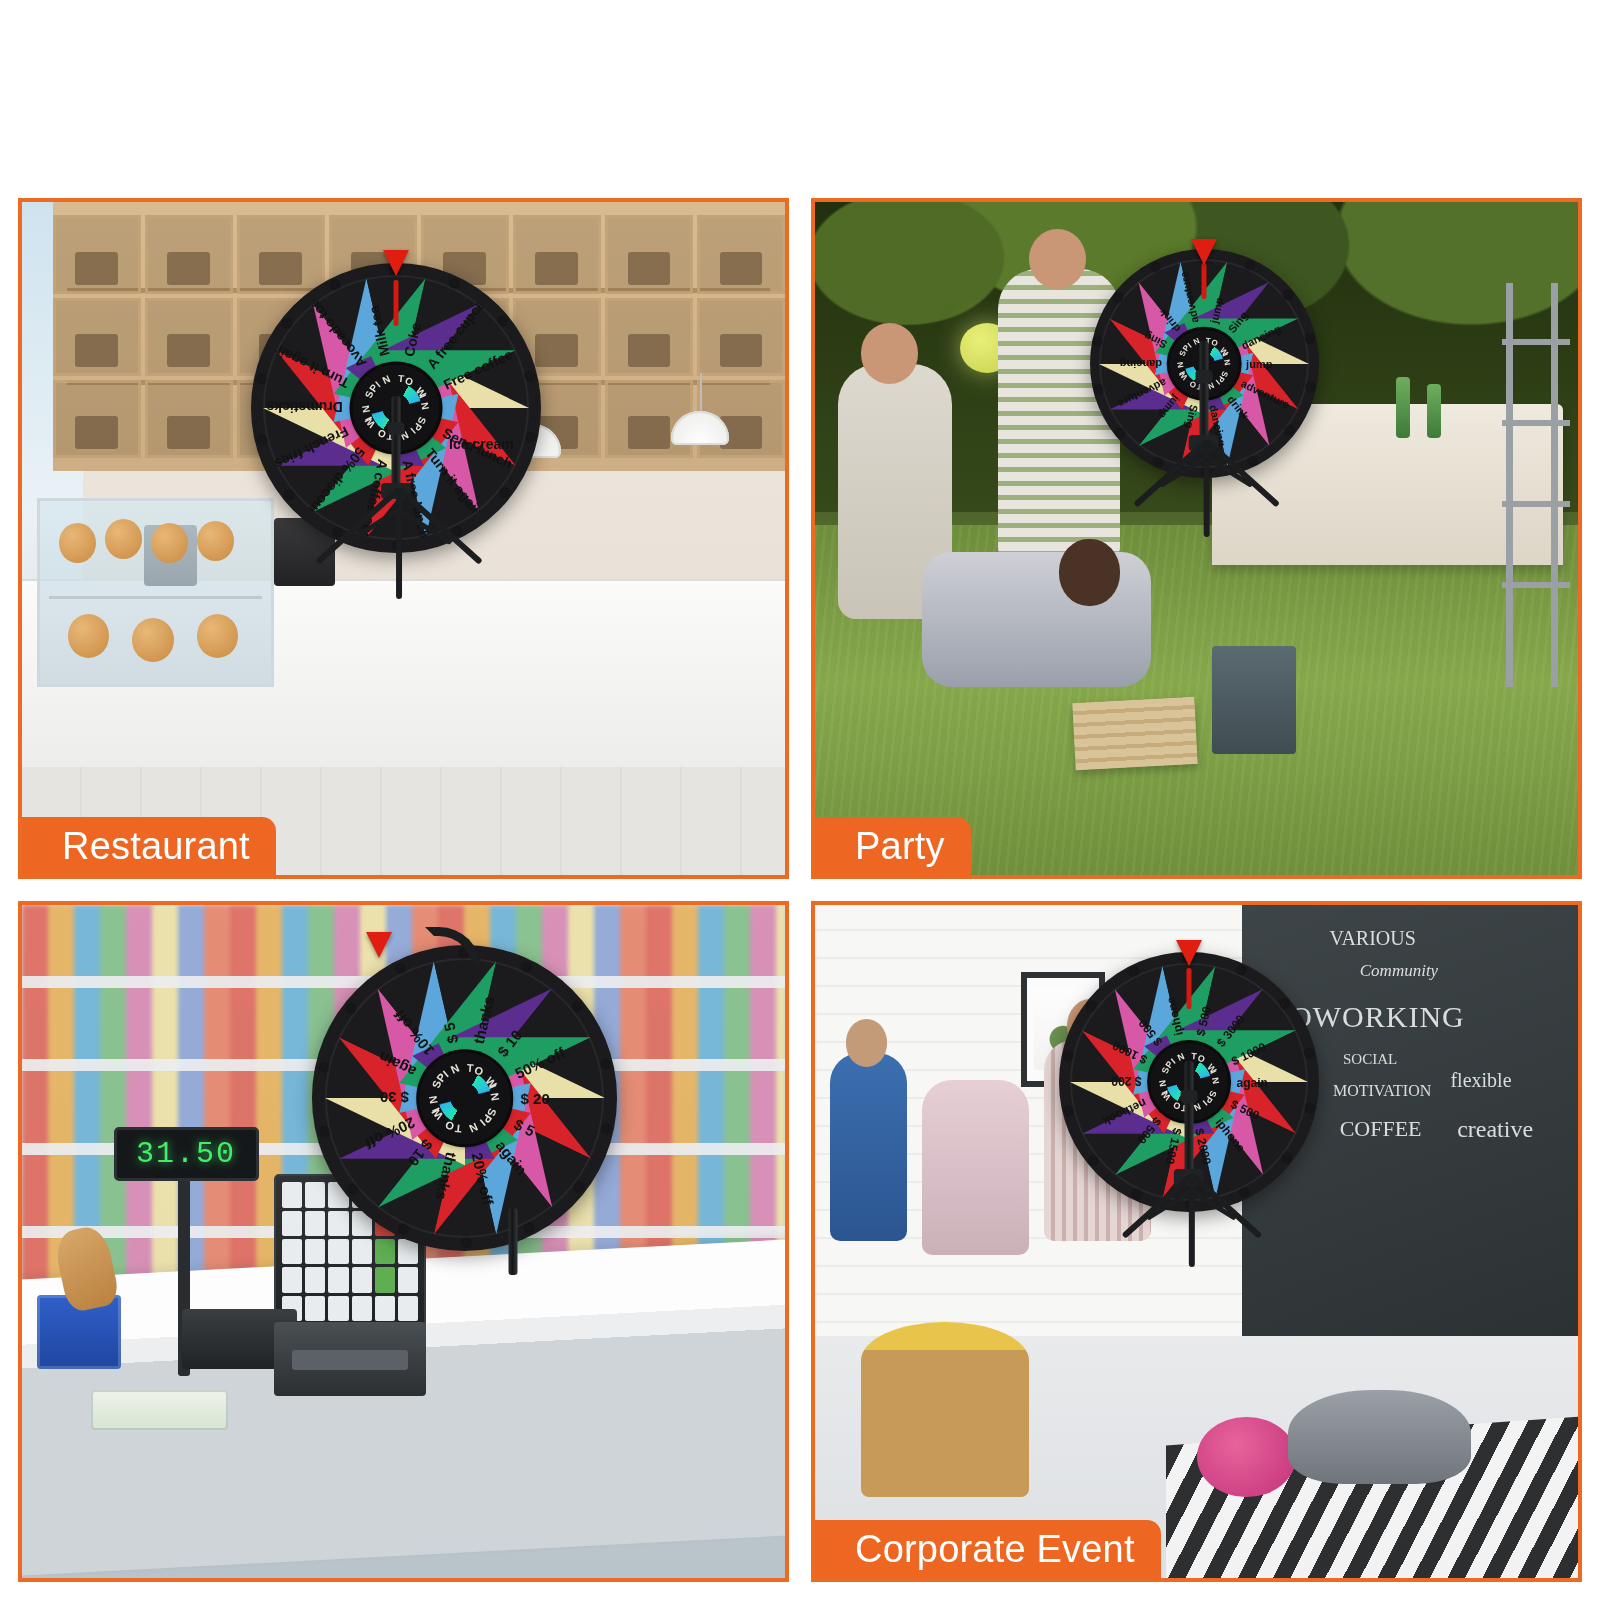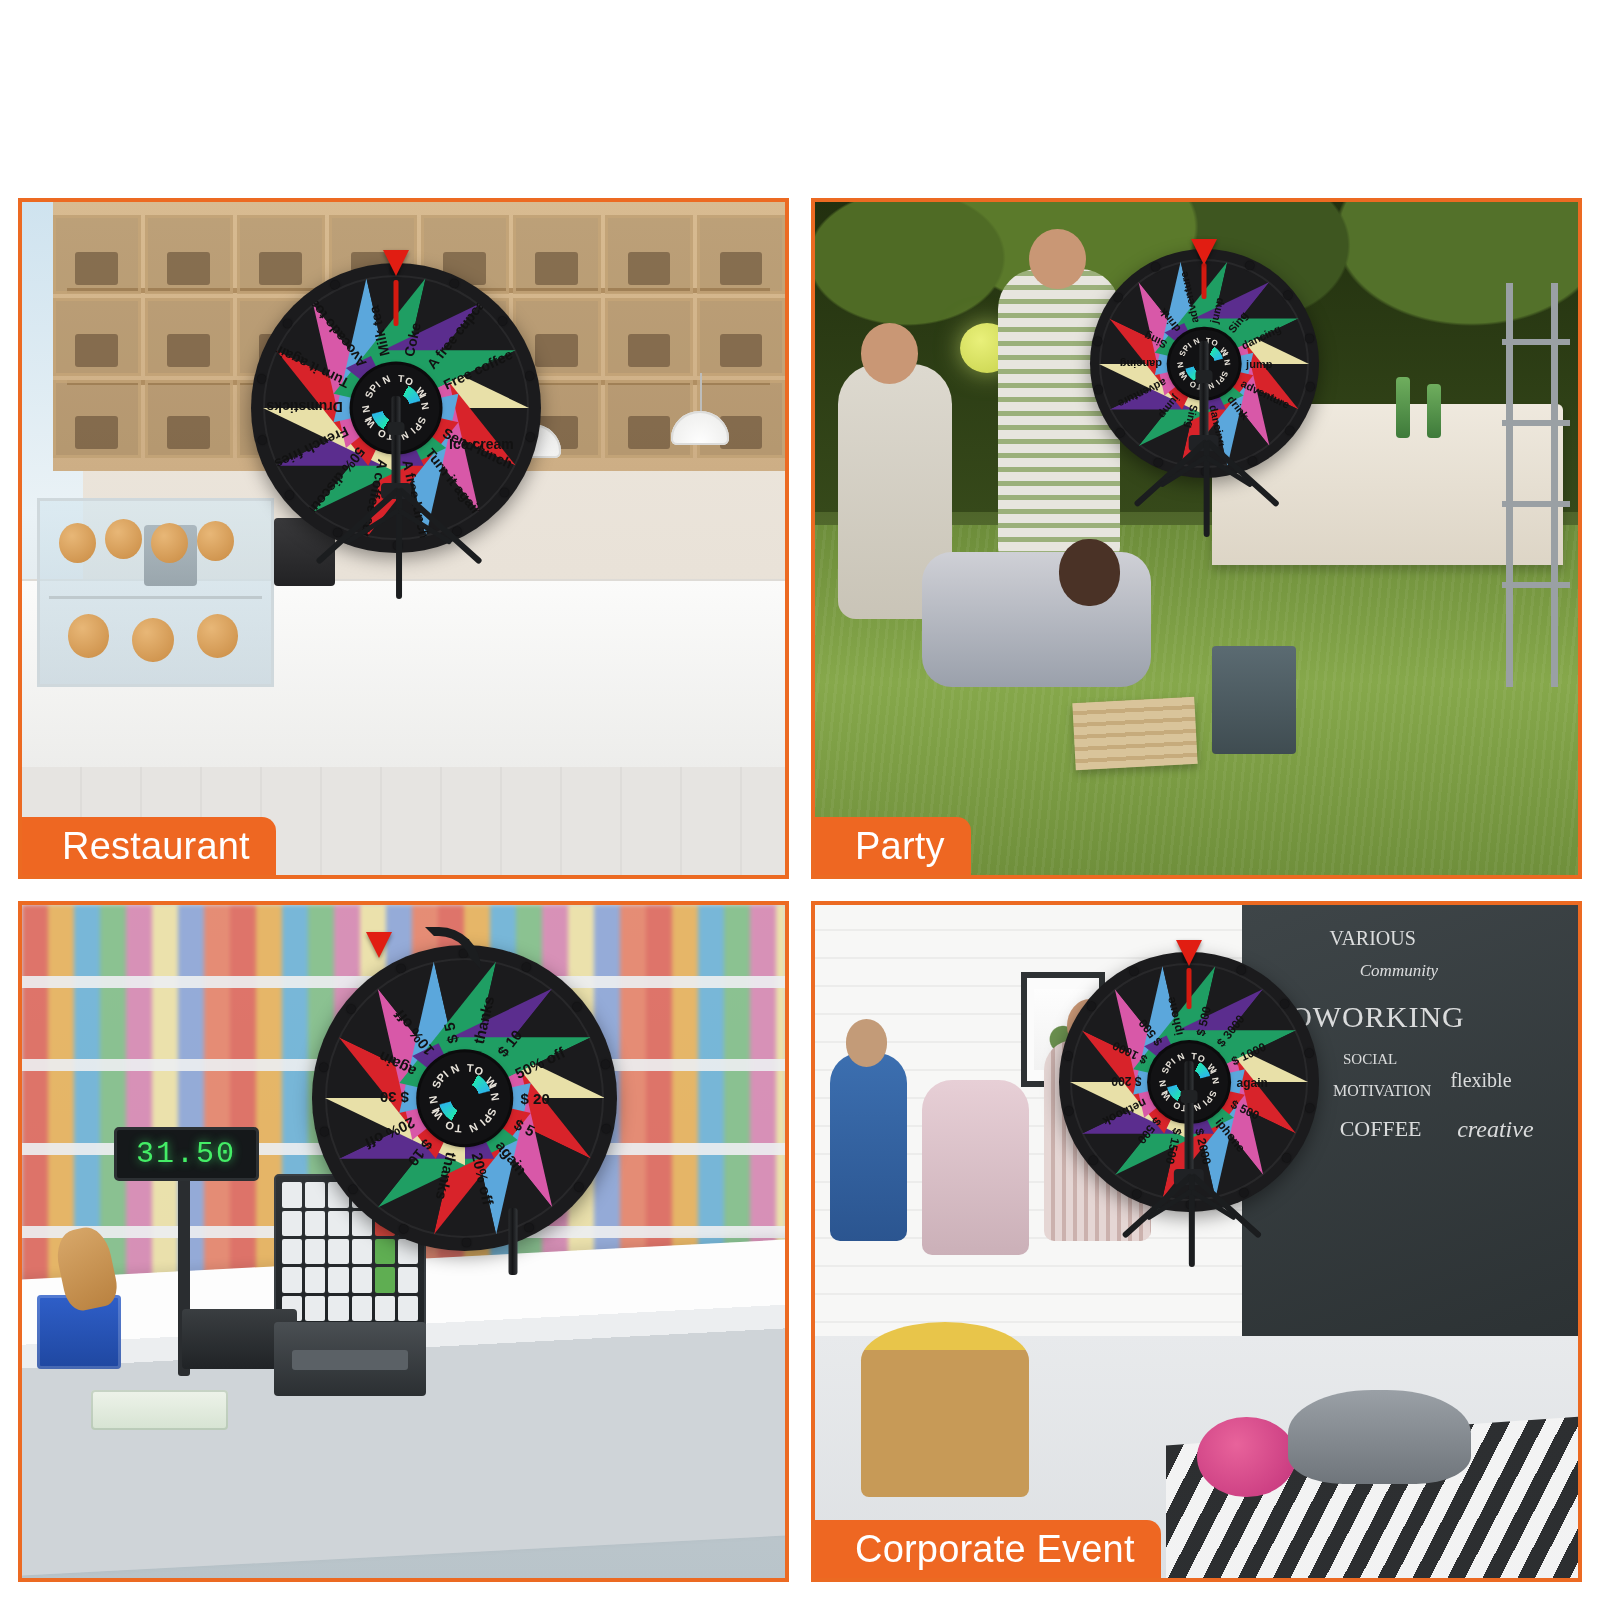--- a/index.html
+++ b/index.html
@@ -900,21 +900,21 @@
       <div class="photo s4" data-name="photo-corporate-event">
         <div class="s4-wall" data-name="brick-wall"></div>
         <div class="s4-chalk" data-name="chalkboard">
           <span style="left:26%; top:5%;  font-size:20px;" data-name="chalk-word">VARIOUS</span>
           <span style="left:35%; top:13%; font-size:17px; font-style:italic;" data-name="chalk-word">Community</span>
           <span style="left:8%;  top:22%; font-size:30px; letter-spacing:1px;" data-name="chalk-word">COWORKING</span>
           <span style="left:30%; top:34%; font-size:15px;" data-name="chalk-word">SOCIAL</span>
           <span style="left:27%; top:41%; font-size:16px;" data-name="chalk-word">MOTIVATION</span>
           <span style="left:29%; top:49%; font-size:22px;" data-name="chalk-word">COFFEE</span>
           <span style="left:62%; top:38%; font-size:20px;" data-name="chalk-word">flexible</span>
-          <span style="left:64%; top:49%; font-size:24px; font-style:italic;" data-name="chalk-word">creative</span>
+          <span style="left:64%; top:49%; font-size:24px; " data-name="chalk-word">creative</span>
         </div>
         <div class="s4-frame" style="left:27%; top:10%; width:11%; height:17%;" data-name="wall-picture-frame"></div>
         <div class="s4-plantshelf" style="left:41%; top:19%; width:11%;" data-name="plant-shelf"></div>
         <div class="s4-plantshelf" style="left:41%; top:29%; width:11%;" data-name="plant-shelf"></div>
         <div class="s4-floor" data-name="floor"></div>
         <div class="s4-rug" data-name="patterned-rug"></div>
 
         <div class="s4-person" style="left:2%;  top:22%; width:10%; height:28%; background:linear-gradient(180deg,#3c6fb0,#2b5590);" data-name="standing-person"></div>
         <div class="s4-head" style="left:4%;  top:17%; width:5.5%; height:7%; background:#c39b78;" data-name="person-head"></div>
         <div class="s4-person" style="left:14%; top:26%; width:14%; height:26%; background:linear-gradient(180deg,#e7cfd6,#cbb0b8);" data-name="seated-person"></div>

